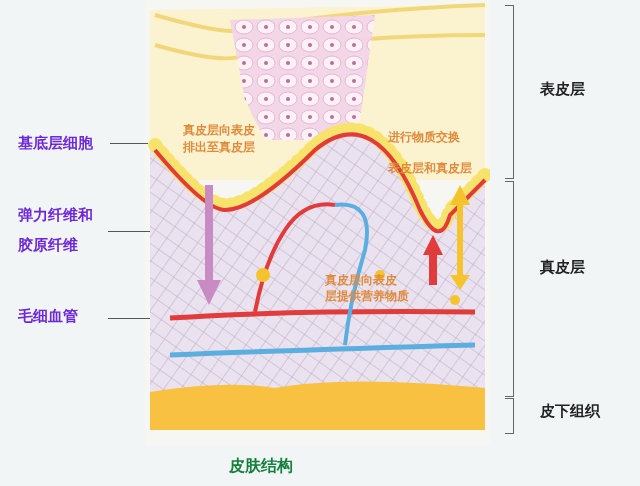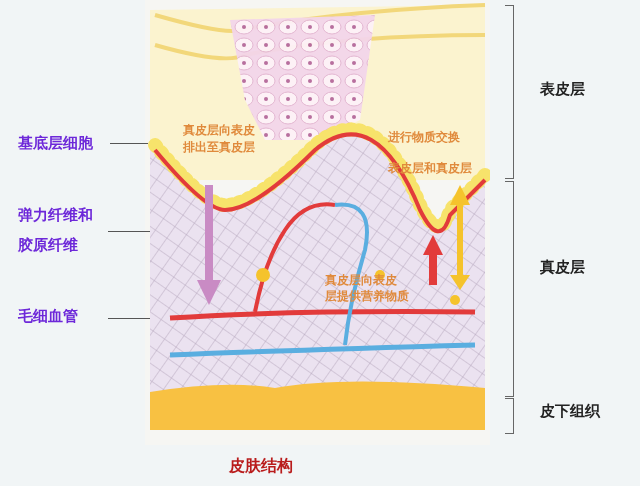--- a/index.html
+++ b/index.html
@@ -20,21 +20,21 @@
   }
   .bracket {
     position:absolute; border:1.5px solid #666; border-left:none; width:8px;
   }
   .annot {
     position:absolute; font-size:12px; font-weight:bold; color:#e08a3c;
     line-height:16px; white-space:nowrap;
   }
   .caption {
     position:absolute; left:0; width:522px; top:456px; text-align:center;
-    font-size:16px; font-weight:bold; color:#b91c1c;
+    font-size:16px; font-weight:bold; color:#15803d;
   }
   svg.diagram { position:absolute; left:145px; top:0; }
 </style>
 </head>
 <body>
 
 <div class="canvas">
 
   <svg class="diagram" width="345" height="445" viewBox="0 0 345 445">
     <defs>

